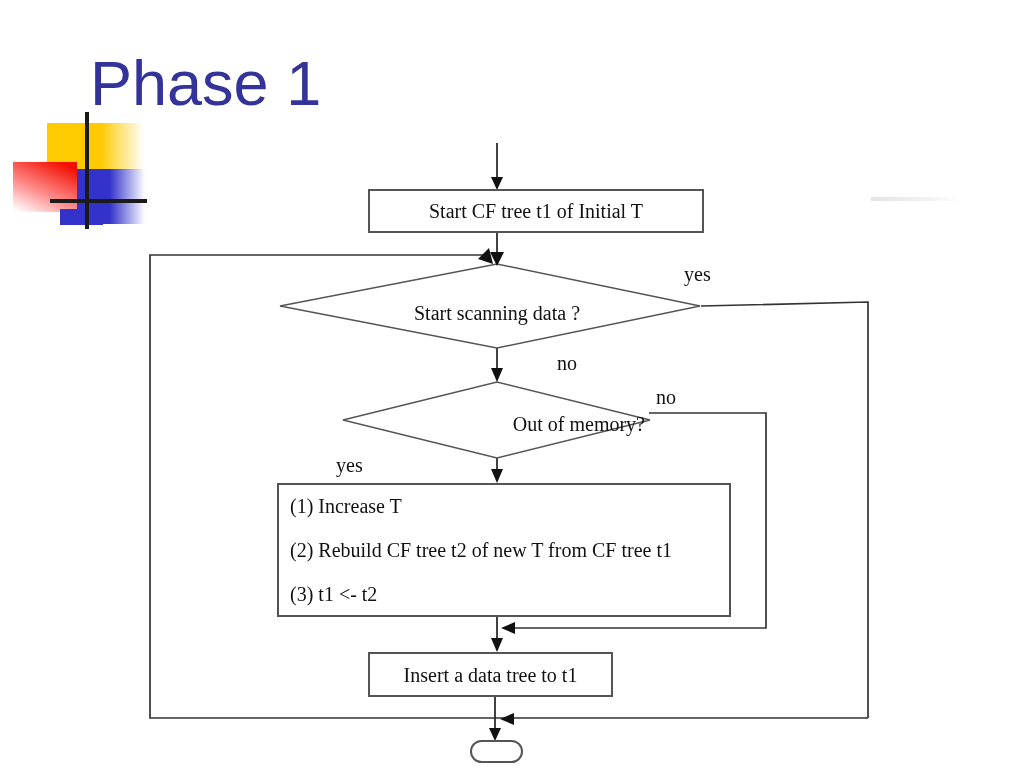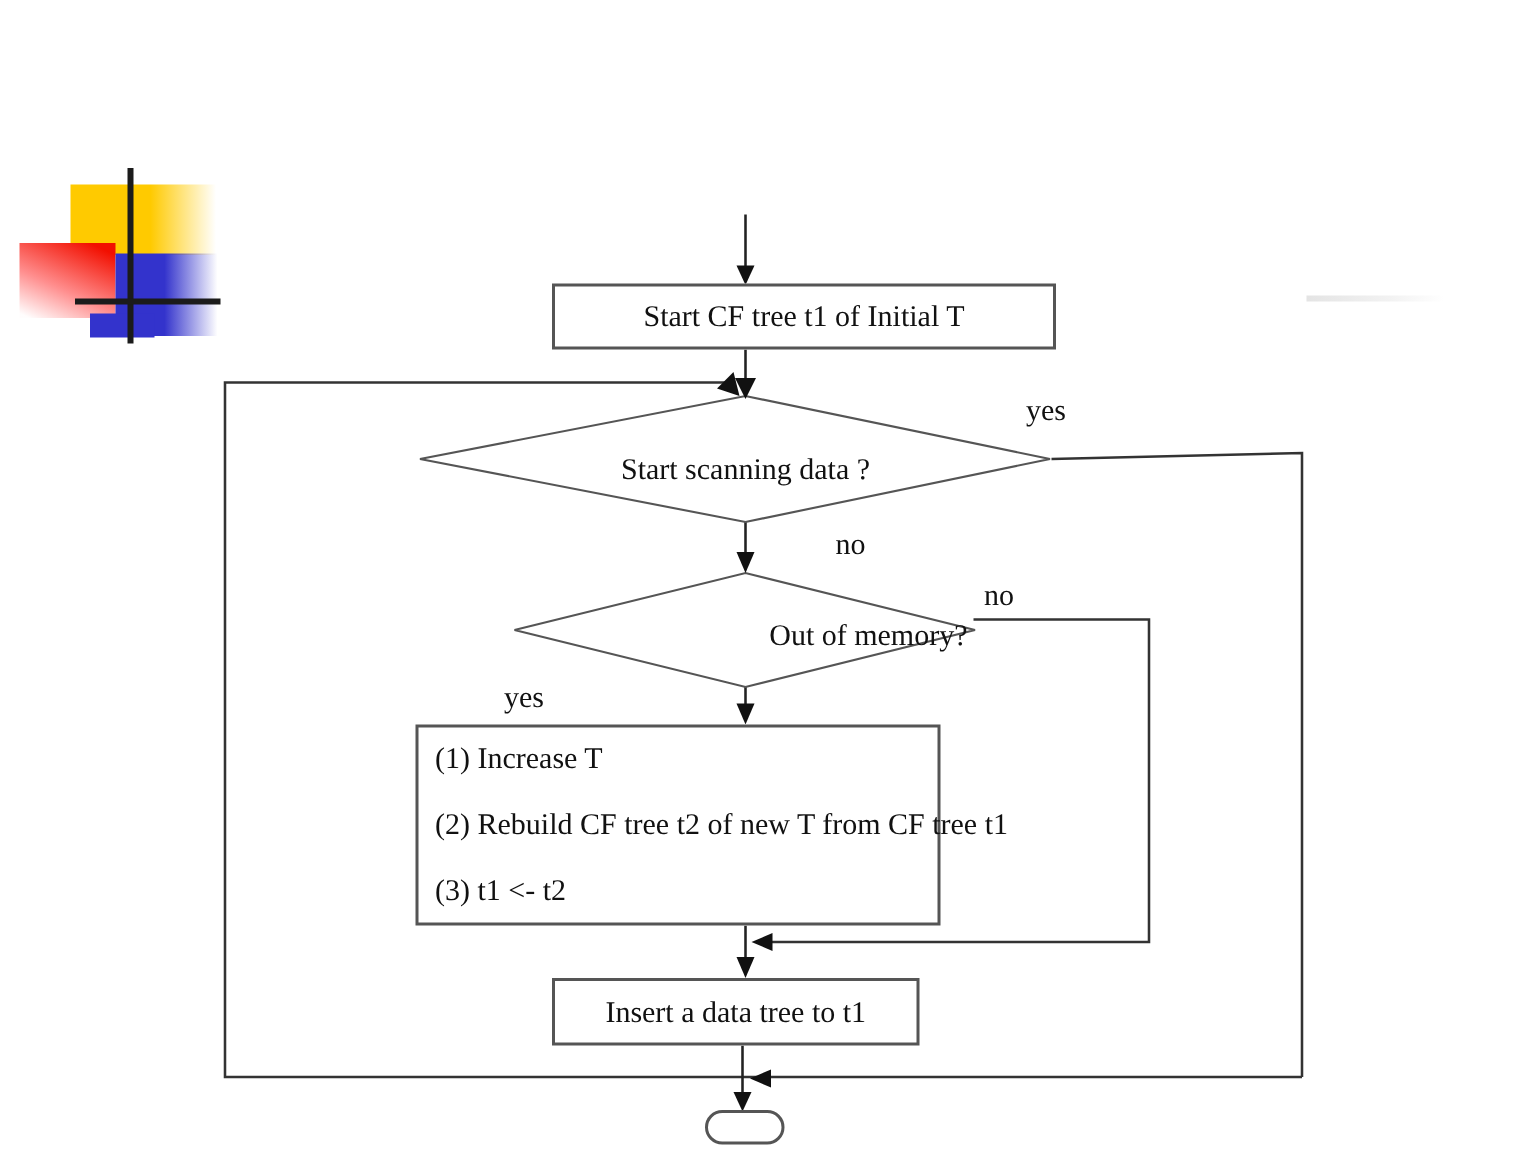--- a/index.html
+++ b/index.html
@@ -27,21 +27,21 @@
   
   .flow-svg { position:absolute; left:0; top:0; }
   .fc-box {
     position:absolute; background:#ffffff; border:2px solid #555555;
     display:flex; align-items:center; justify-content:center;
     font-size:20px; line-height:1.1; box-sizing:border-box; white-space:nowrap;
   }
   .start-box  { left:368px; top:189px; width:336px; height:44px; }
   .insert-box { left:368px; top:652px; width:245px; height:45px; }
   .rebuild-box {
-    left:277px; top:483px; width:350px; height:134px;
+    left:277px; top:483px; width:454px; height:134px;
     flex-direction:column; align-items:flex-start; justify-content:space-between;
     padding:10px 8px 10px 11px;
   }
   .terminal {
     position:absolute; left:470px; top:740px; width:53px; height:23px;
     background:#ffffff; border:2px solid #555555; border-radius:12px; box-sizing:border-box;
   }
   .fc-label {
     position:absolute; font-size:20px; line-height:1.0; white-space:nowrap;
   }
@@ -58,20 +58,21 @@
 <div class="slide">
 
   <div class="decor decor-yellow"></div>
   <div class="decor decor-red"></div>
   <div class="decor decor-blue"></div>
   <div class="decor decor-blue-small"></div>
   <div class="decor decor-vline"></div>
   <div class="decor decor-hline"></div>
   <div class="decor faint-line"></div>
 
+  <div class="slide-title">Phase 1</div>
 
   <svg class="flow-svg" width="1024" height="768" viewBox="0 0 1024 768">
 
     <path d="M489,255 L150,255 L150,718 L868,718 M868,718 L868,302 L701,306" fill="none" stroke="#333333" stroke-width="1.7"></path>
 
     <path d="M649,413 L766,413 L766,628 L505,628" fill="none" stroke="#333333" stroke-width="1.7"></path>
 
     <path d="M497,143 L497,180 M497,233 L497,253 M497,348 L497,373 M497,458 L497,472 M497,617 L497,643 M495,697 L495,737" fill="none" stroke="#222222" stroke-width="1.7"></path>
 
     <polygon points="280,306 497,264 700,306 497,348" fill="#ffffff" stroke="#555555" stroke-width="1.4"></polygon>

